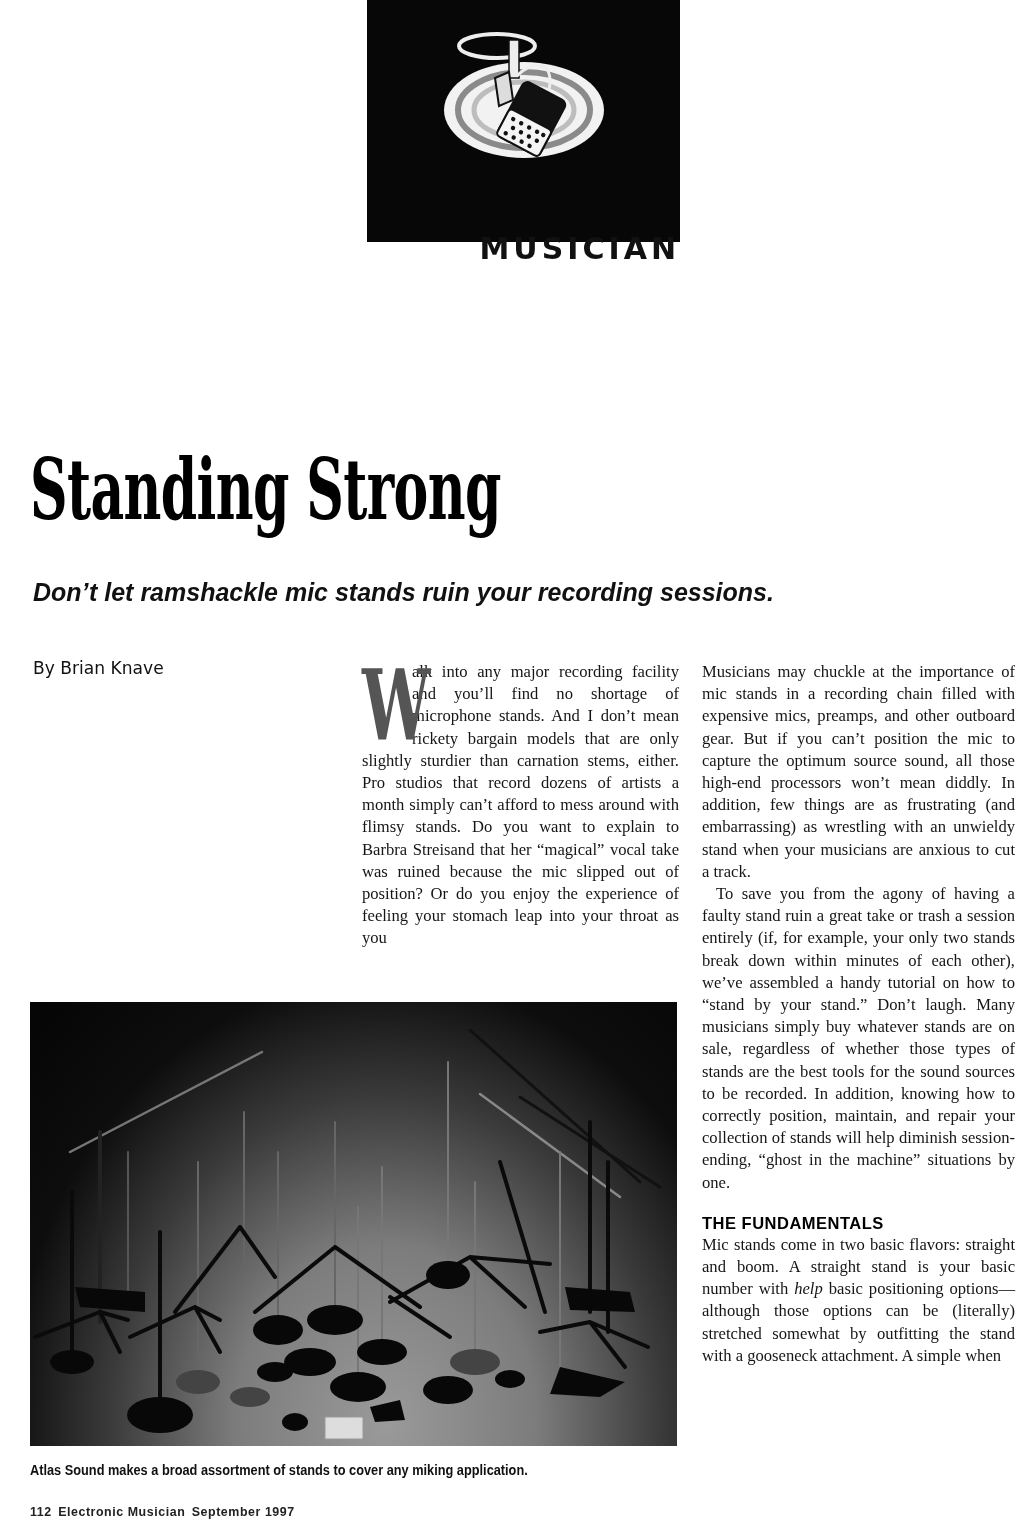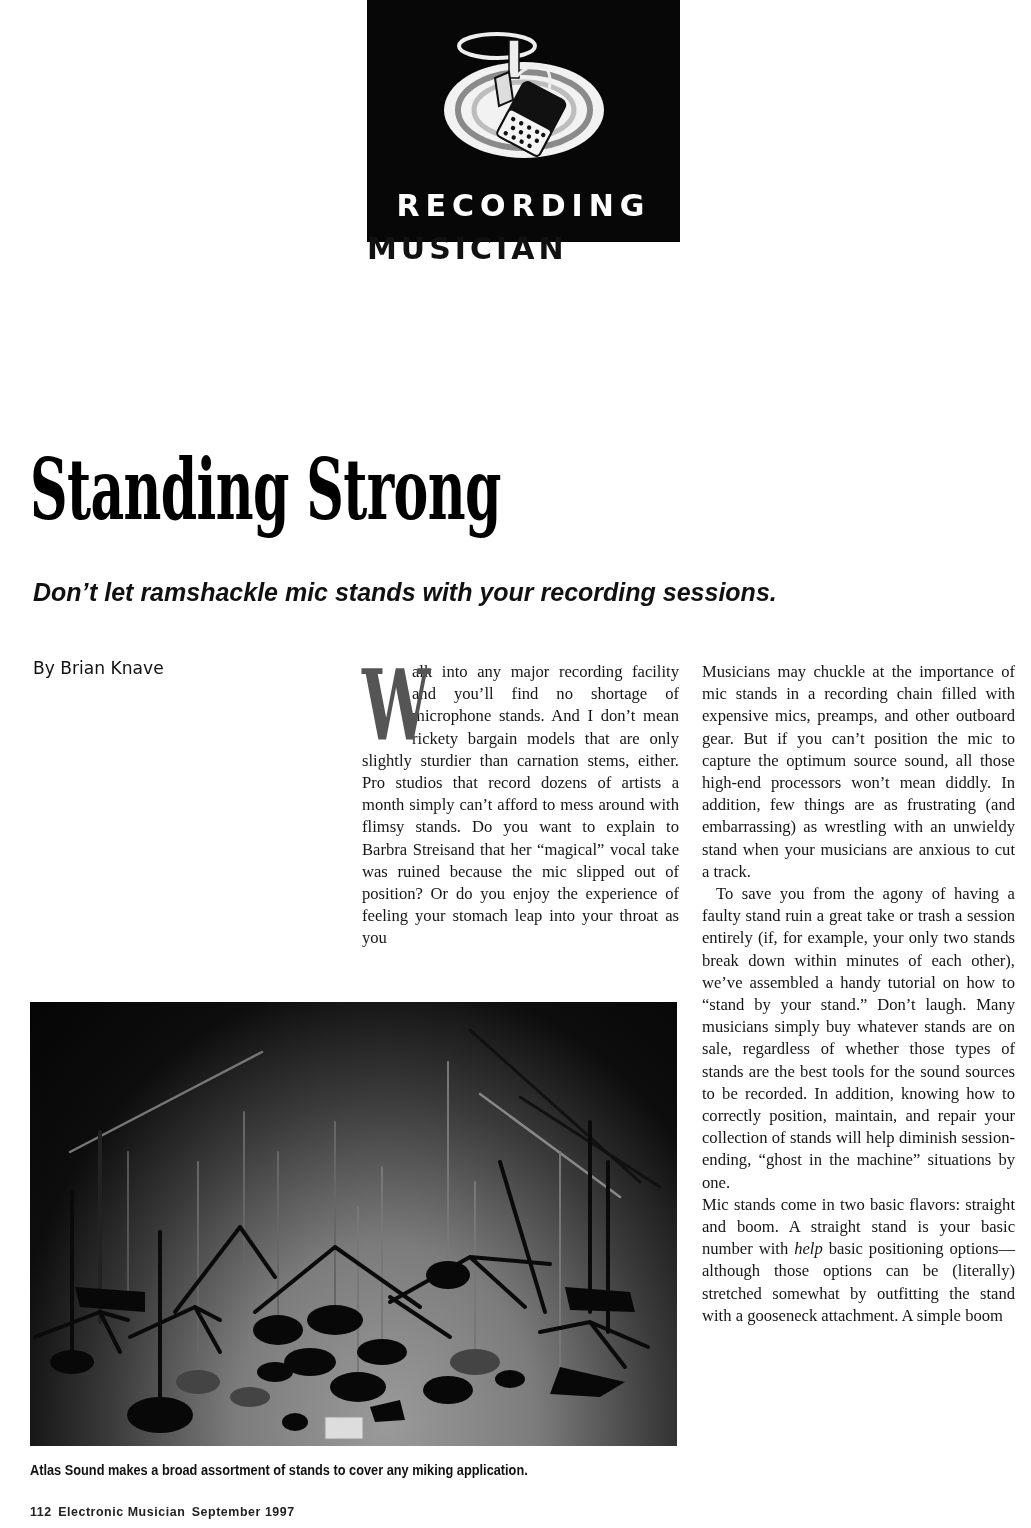--- a/index.html
+++ b/index.html
@@ -3,21 +3,21 @@
 <meta charset="utf-8">
 <style>
   html, body { margin:0; padding:0; background:#ffffff; }
   body { width:1031px; height:1528px; position:relative; overflow:hidden; color:#111; }
 
   
   .logo-box { position:absolute; left:367px; top:0; width:313px; height:242px; background:#070707; }
   .logo-art { position:absolute; left:70px; top:10px; width:175px; height:160px; }
   .logo-word1 { position:absolute; left:0; right:0; top:188px; text-align:center;
     font-family:"DejaVu Sans", sans-serif; font-weight:bold; font-size:30px; letter-spacing:6px; color:#fff; }
-  .logo-word2 { position:absolute; left:367px; width:313px; top:234px; text-align:left;
+  .logo-word2 { position:absolute; left:367px; width:313px; top:234px; text-align:right;
     font-family:"DejaVu Sans", sans-serif; font-weight:900; font-size:30px; letter-spacing:4px; color:#111;
     height:30px; line-height:30px; overflow:hidden; }
 
   
   .title { position:absolute; left:30px; top:430px; margin:0;
     font-family:"DejaVu Serif", serif; font-weight:bold; font-size:84px; line-height:120px;
     color:#000; transform:scaleX(0.62); transform-origin:left top; letter-spacing:-1px; white-space:nowrap; }
   .dek { position:absolute; left:33px; top:578px; margin:0;
     font-family:"Liberation Sans", sans-serif; font-weight:bold; font-style:italic; font-size:25px; color:#111; white-space:nowrap; }
   .byline { position:absolute; left:33px; top:657px;
@@ -74,37 +74,37 @@
           <circle cx="100" cy="126" r="2.2"></circle>
           <circle cx="109" cy="126" r="2.2"></circle>
         <circle cx="78" cy="134" r="2.2"></circle>
           <circle cx="87" cy="134" r="2.2"></circle>
           <circle cx="96" cy="134" r="2.2"></circle>
           <circle cx="105" cy="134" r="2.2"></circle>
       </g>
     </g>
     <path d="M80 66 C 95 50, 118 50, 112 80" fill="none" stroke="#eee" stroke-width="3"></path>
   </svg>
-  <div class="logo-word1">RECORDING</div>
 </div>
 <div class="logo-word2">MUSICIAN</div>
 
 <h1 class="title">Standing Strong</h1>
-<p class="dek">Don’t let ramshackle mic stands with your recording sessions.</p>
+<p class="dek">Don’t let ramshackle mic stands ruin your recording sessions.</p>
 <div class="byline">By Brian Knave</div>
 
 <div class="col col1">
   <span class="dropcap">W</span>
   <p>alk into any major recording facility and you’ll find no shortage of microphone stands. And I don’t mean rickety bargain models that are only slightly sturdier than carnation stems, either. Pro studios that record dozens of artists a month simply can’t afford to mess around with flimsy stands. Do you want to explain to Barbra Streisand that her “magical” vocal take was ruined because the mic slipped out of position? Or do you enjoy the experience of feeling your stomach leap into your throat as you</p>
 </div>
 
 <div class="col col2">
   <p>Musicians may chuckle at the importance of mic stands in a recording chain filled with expensive mics, preamps, and other outboard gear. But if you can’t position the mic to capture the optimum source sound, all those high-end processors won’t mean diddly. In addition, few things are as frustrating (and embarrassing) as wrestling with an unwieldy stand when your musicians are anxious to cut a track.</p>
   <p>To save you from the agony of having a faulty stand ruin a great take or trash a session entirely (if, for example, your only two stands break down within minutes of each other), we’ve assembled a handy tutorial on how to “stand by your stand.” Don’t laugh. Many musicians simply buy whatever stands are on sale, regardless of whether those types of stands are the best tools for the sound sources to be recorded. In addition, knowing how to correctly position, maintain, and repair your collection of stands will help diminish session-ending, “ghost in the machine” situations by one.</p>
-  <p class="after-head" style="text-indent:0"><span>Mic stands come in two basic flavors: straight and boom. A straight stand is your basic number with </span><em>help</em><span> basic positioning options—although those options can be (literally) stretched somewhat by outfitting the stand with a gooseneck attachment. A simple boom</span></p>
+  <div class="section-head">THE FUNDAMENTALS</div>
+  <p class="after-head" style="text-indent:0"><span>Mic stands come in two basic flavors: straight and boom. A straight stand is your basic number with </span><em>help</em><span> basic positioning options—although those options can be (literally) stretched somewhat by outfitting the stand with a gooseneck attachment. A simple when</span></p>
 </div>
 
 <div class="photo">
   <svg width="647" height="444" viewBox="0 0 647 444">
     <g stroke="#0a0a0a" stroke-width="4" fill="none" stroke-linecap="round">
 
       <line x1="40" y1="150" x2="232" y2="50" stroke="#777" stroke-width="2.5"></line>
       <line x1="440" y1="28" x2="610" y2="180" stroke="#111" stroke-width="3"></line>
       <line x1="450" y1="92" x2="590" y2="195" stroke="#888" stroke-width="2.5"></line>
       <line x1="490" y1="95" x2="630" y2="185" stroke="#111" stroke-width="3"></line>

